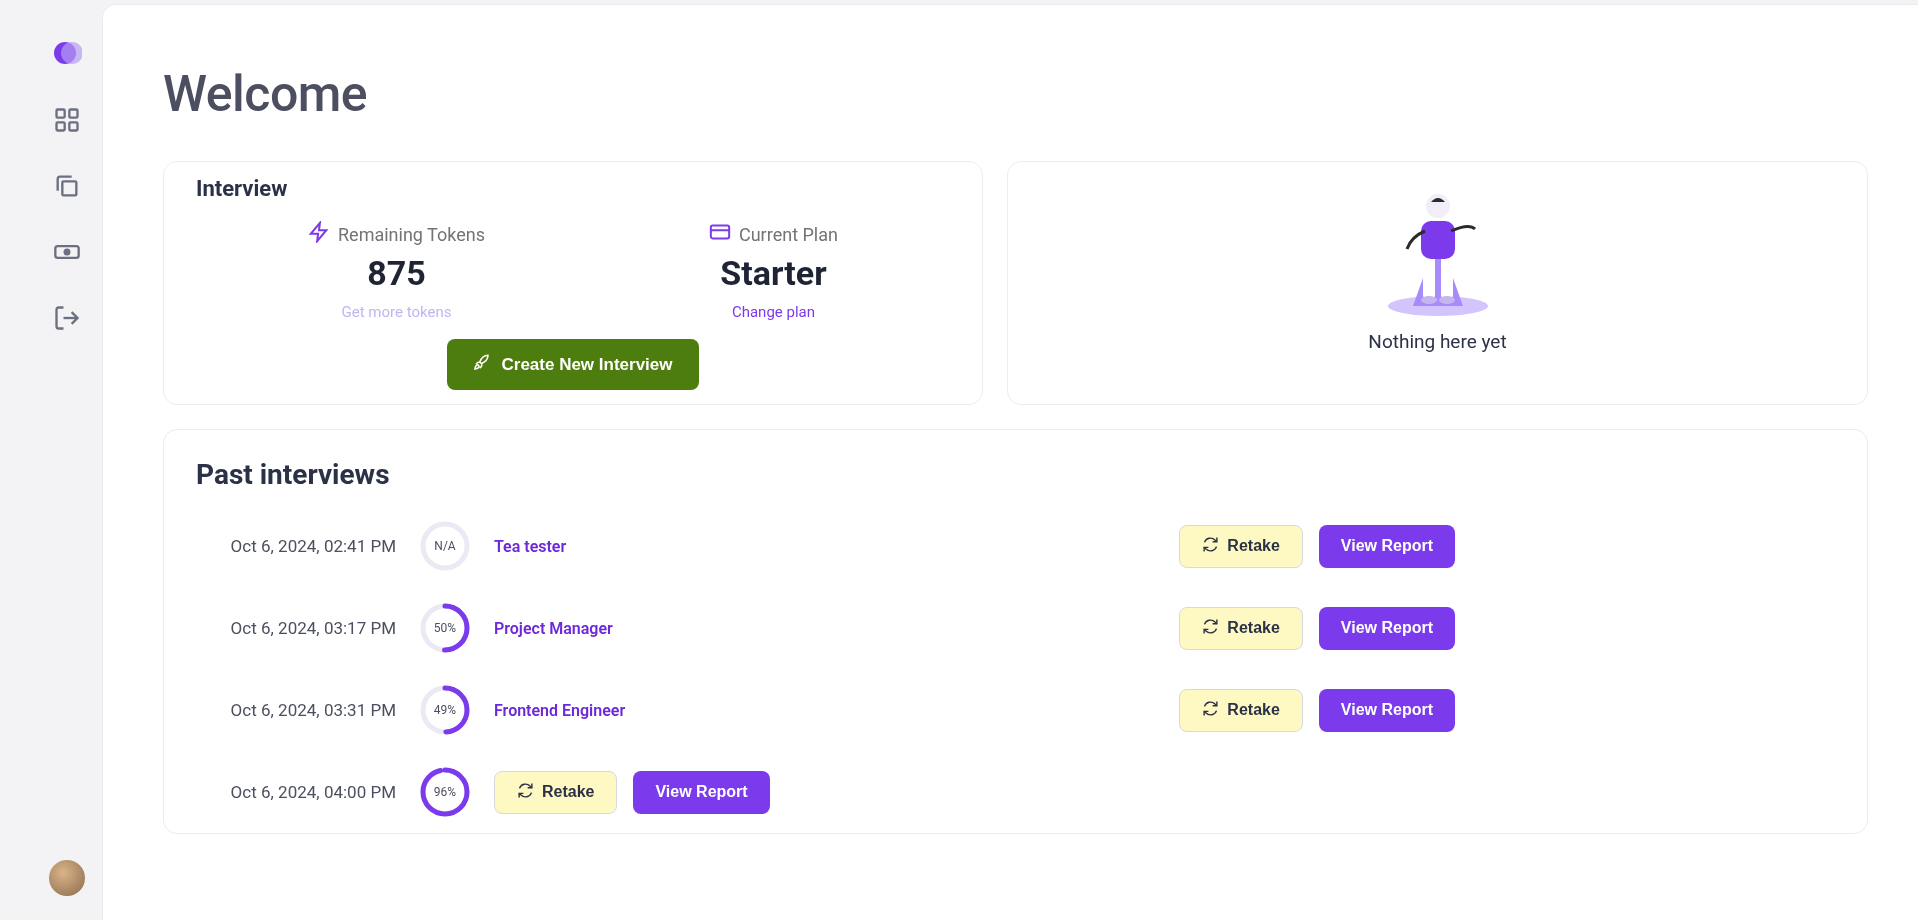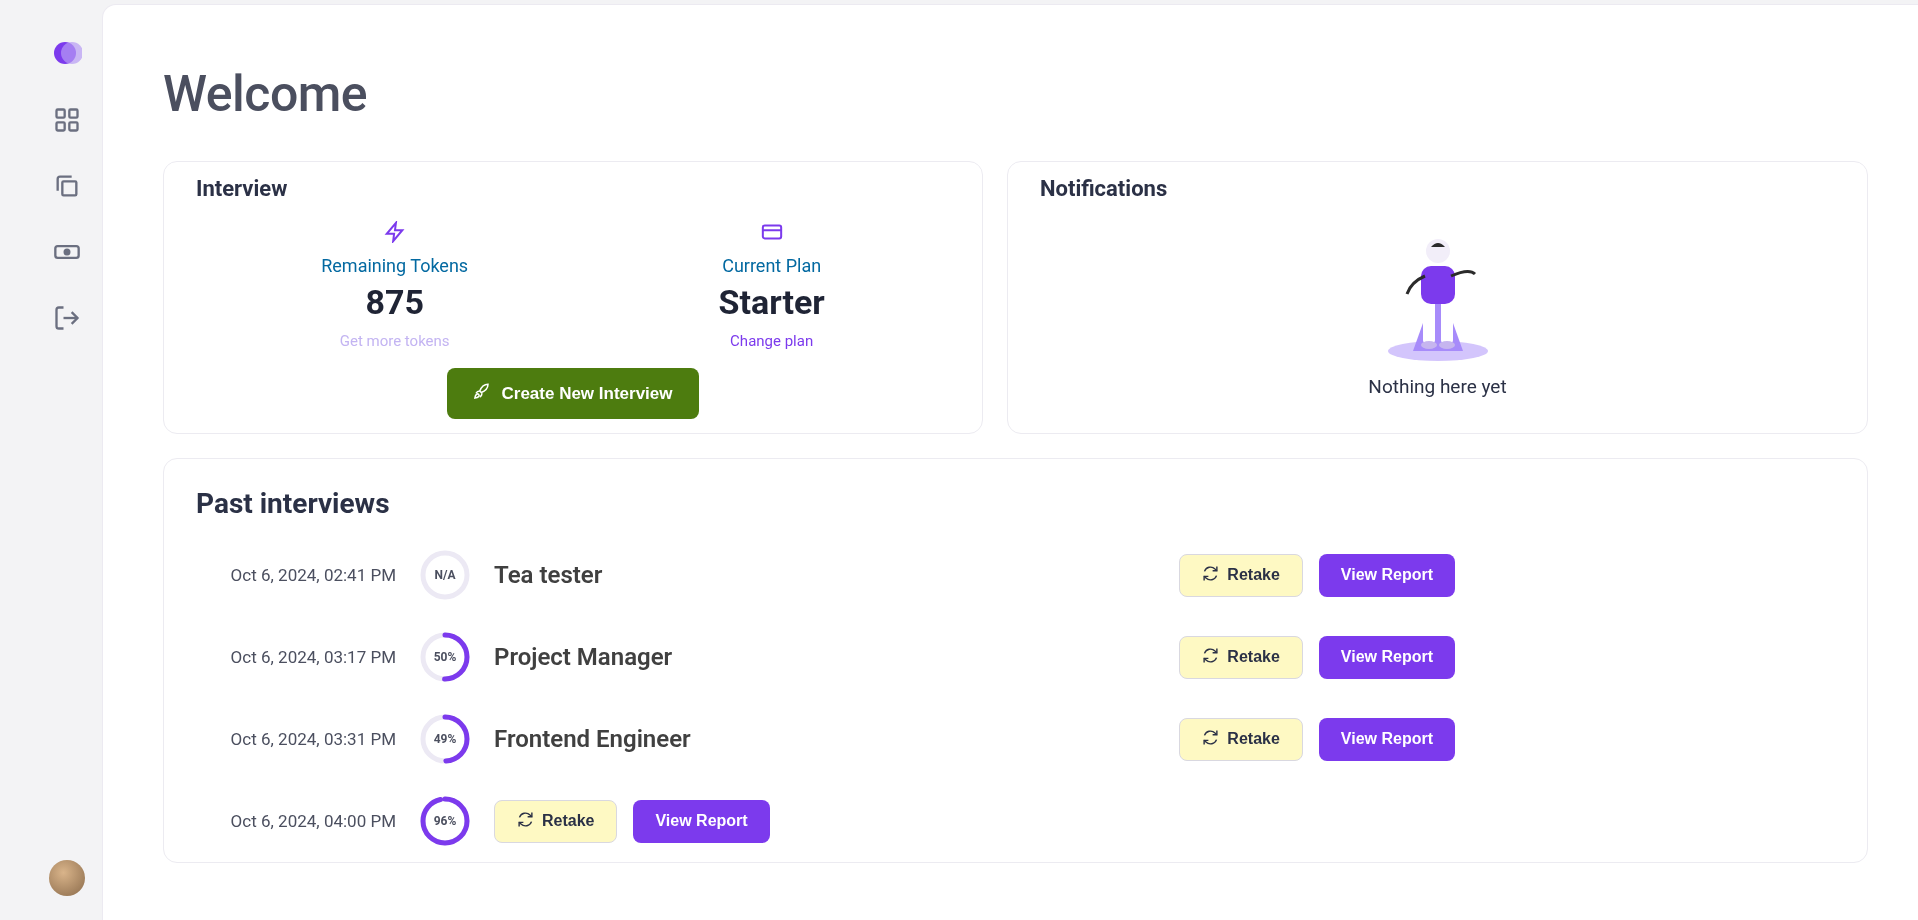--- a/index.html
+++ b/index.html
@@ -76,21 +76,21 @@
   }
   .stats-row {
     display: flex;
     justify-content: space-around;
     text-align: center;
     margin-bottom: 18px;
   }
   .stat-col { display: flex; flex-direction: column; align-items: center; gap: 6px; }
   .stat-label {
     display: flex; align-items: center; gap: 8px;
-    font-size: 18px; color: #0369a1; font-weight: 400; flex-direction: column;
+    font-size: 18px; color: #737373; font-weight: 400;
   }
   .stat-label svg { width: 22px; height: 22px; color: #7c3aed; }
   .stat-value { font-size: 34px; font-weight: 700; color: #1f2435; }
   .stat-link { font-size: 15px; color: #7c3aed; cursor: pointer; margin-top: 4px; }
   .stat-link.muted { color: #c3b4f2; }
   .create-btn-wrap { display: flex; justify-content: center; margin-top: 16px; }
   .btn-primary {
     background: #4d7c0f;
     color: #fff;
     border: none;
@@ -128,24 +128,24 @@
     text-align: right;
     color: #4b4f5f;
     font-size: 17px;
     flex-shrink: 0;
   }
   .score-ring { position: relative; width: 54px; height: 54px; flex-shrink: 0; }
   .score-ring svg { position: absolute; inset: 0; }
   .score-ring .score-text {
     position: absolute; inset: 0;
     display: flex; align-items: center; justify-content: center;
-    font-size: 12px; font-weight: 700; color: #4b4f5f;
+    font-size: 12px; font-weight: 400; color: #4b4f5f;
   }
   .past-title {
-    font-size: 24px; font-weight: 600; color: #404040;
+    font-size: 16px; font-weight: 600; color: #6d28d9;
     flex: 1;
   }
   .past-actions { display: flex; gap: 16px; flex-shrink: 0; margin-right: 380px; }
   .btn-outline {
     background: #fef9c3;
     color: #2b3146;
     border: 1px solid #d9d8e0;
     border-radius: 8px;
     padding: 10px 22px;
     font-size: 16px; font-weight: 600;
@@ -246,21 +246,20 @@
                   <path d="M9 12c-2 0-4 1-5 3"></path>
                   <path d="M12 15c0 2-1 4-3 5"></path>
                 </svg>
             </span>
             <span>Create New Interview</span>
           </button>
         </div>
       </section>
 
       <section class="card card-notifications">
-        <h2>Notifications</h2>
         <div class="notif-body">
           <div class="notif-img">
             <svg viewBox="0 0 110 140">
               <ellipse cx="55" cy="130" rx="50" ry="10" fill="#a78bfa" opacity="0.5"></ellipse>
               <path d="M30 130 L55 60 L80 130 Z" fill="#a78bfa"></path>
               <rect x="40" y="80" width="12" height="42" fill="#fff" rx="3"></rect>
               <rect x="58" y="80" width="12" height="42" fill="#fff" rx="3"></rect>
               <rect x="38" y="45" width="34" height="38" rx="10" fill="#7c3aed"></rect>
               <circle cx="55" cy="30" r="12" fill="#f2eef9"></circle>
               <path d="M48 26 q7 -8 14 0" fill="#2b2b2b"></path>

